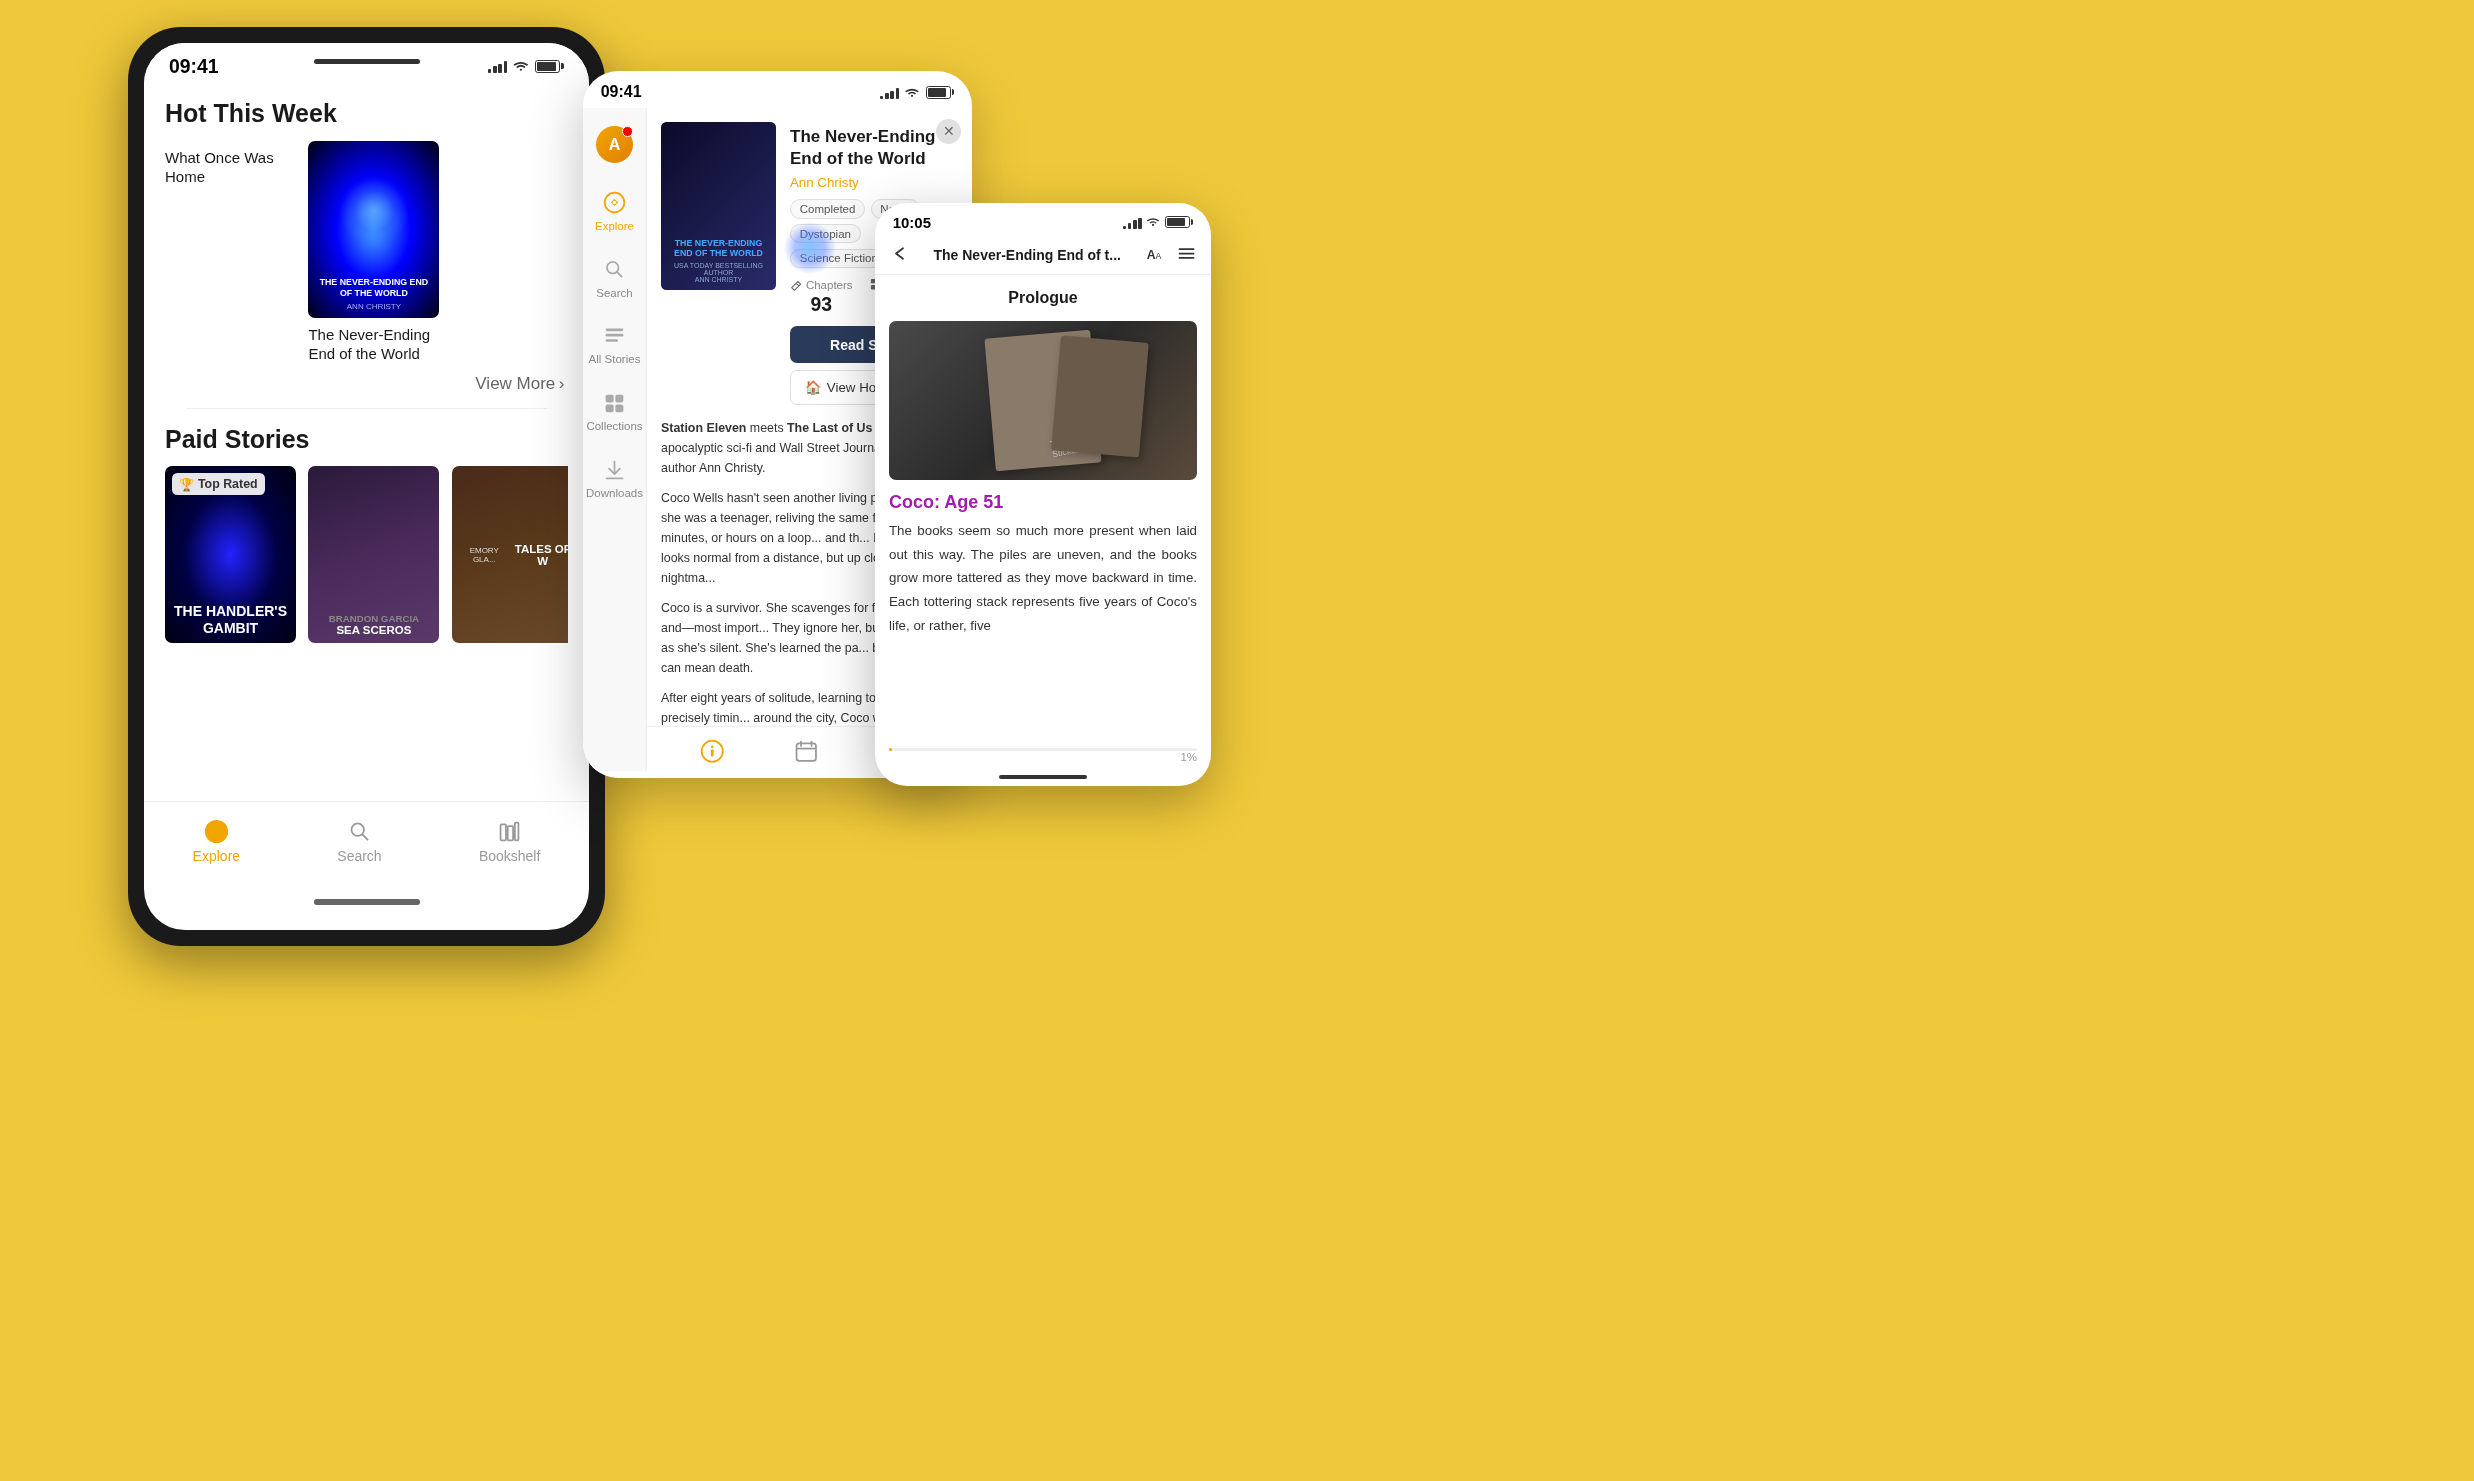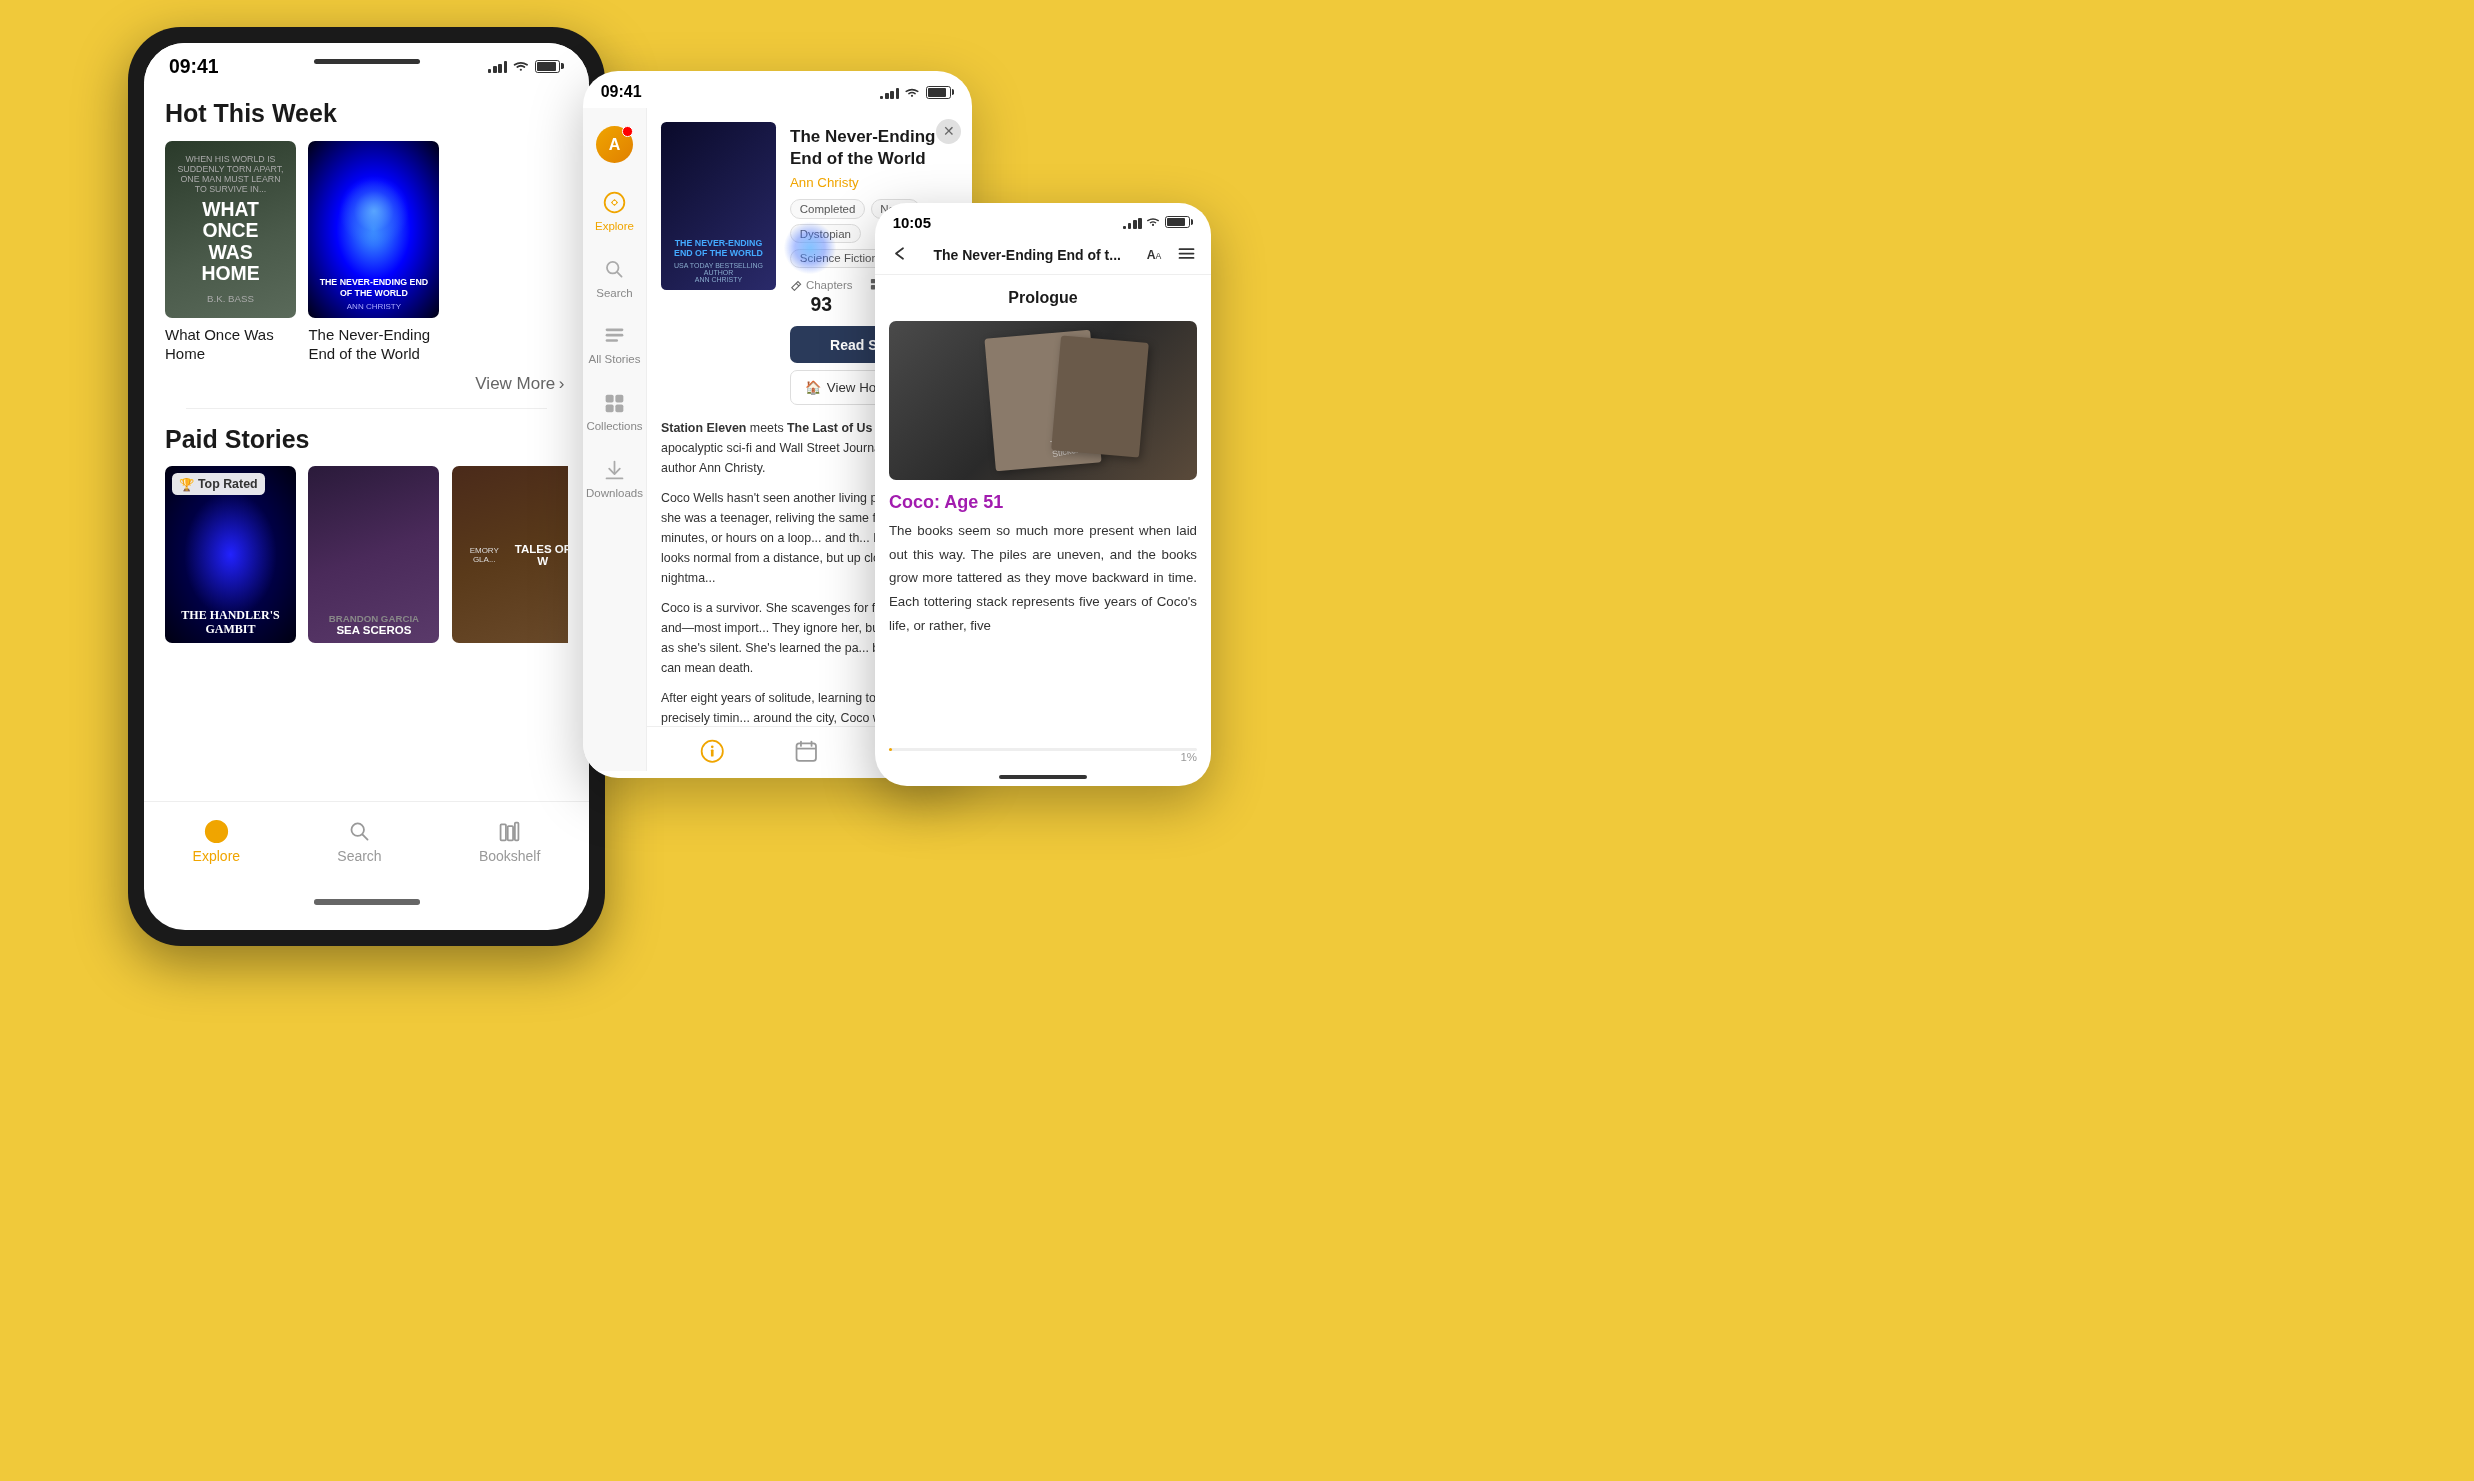--- a/index.html
+++ b/index.html
@@ -646,27 +646,20 @@
         </div>
       </div>
     </div>
 
     <div class="phone1-content">
       <div class="section-title">Hot This Week</div>
 
       <div class="book-cards-row">
 
         <div class="book-card">
-          <div class="book-cover cover-what-once-img">
-            <div style="display:flex;flex-direction:column;align-items:center;justify-content:center;height:100%;padding:10.6px;">
-              <div style="font-size:8.8px;color:#aaa;text-align:center;margin-bottom:5.3px;">WHEN HIS WORLD IS SUDDENLY TORN APART, ONE MAN MUST LEARN TO SURVIVE IN...</div>
-              <div style="font-size:19.4px;font-weight:900;color:#fff;text-align:center;line-height:1.1;text-transform:uppercase;">WHAT<br>ONCE<br>WAS<br>HOME</div>
-              <div style="font-size:9.7px;color:#aaa;margin-top:8.8px;text-align:center;">B.K. BASS</div>
-            </div>
-          </div>
           <div class="book-title-small">What Once Was Home</div>
         </div>
 
         <div class="book-card">
           <div class="book-cover cover-never-ending-img">
             <div class="cover-glow"></div>
             <div style="position:absolute;bottom:0;left:0;right:0;padding:7px;text-align:center;">
               <div style="font-size:8.8px;font-weight:800;color:#fff;text-transform:uppercase;line-height:1.2;">THE NEVER-ENDING END OF THE WORLD</div>
               <div style="font-size:8px;color:#aaf;margin-top:3.5px;">ANN CHRISTY</div>
             </div>
@@ -687,21 +680,21 @@
 
       <div class="book-cards-row">
 
         <div class="book-card">
           <div class="book-cover cover-handler-img">
             <div class="paid-badge">
               <span>🏆</span>
               <span>Top Rated</span>
             </div>
             <div style="display:flex;flex-direction:column;align-items:center;justify-content:flex-end;height:100%;padding:7px;text-align:center;">
-              <div style="font-size:12px;font-weight:800;color:#fff;text-transform:uppercase;line-height:1.2;font-family:Liberation Serif, serif;">THE HANDLER'S GAMBIT</div>
+              <div style="font-size:14px;font-weight:800;color:#fff;text-transform:uppercase;line-height:1.2;">THE HANDLER'S GAMBIT</div>
             </div>
           </div>
         </div>
 
         <div class="book-card">
           <div class="book-cover cover-sea-img">
             <div style="display:flex;flex-direction:column;align-items:center;justify-content:flex-end;height:100%;padding:7px;text-align:center;">
               <div style="font-size:9.7px;color:#888;font-weight:600;">BRANDON GARCIA</div>
               <div style="font-size:11.5px;font-weight:800;color:#fff;text-transform:uppercase;">SEA SCEROS</div>
             </div>

